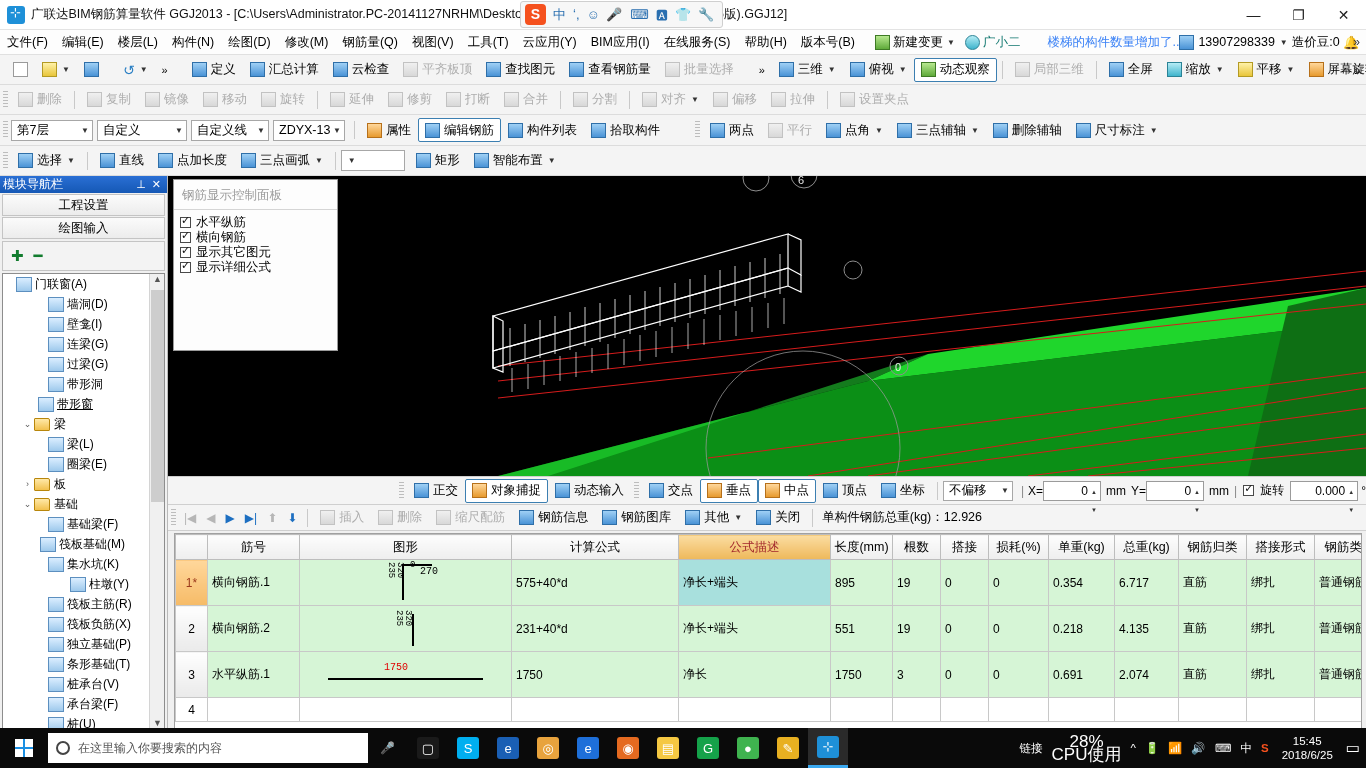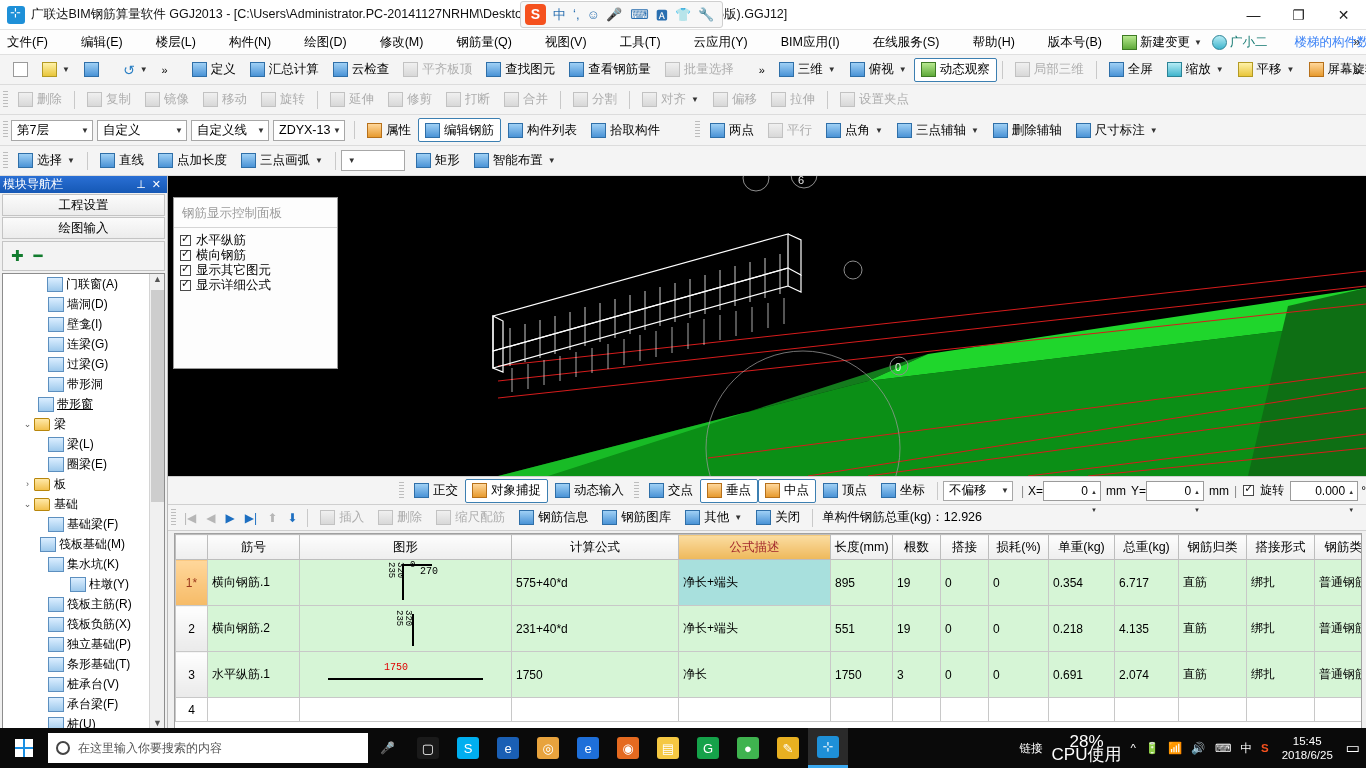--- a/index.html
+++ b/index.html
@@ -128,21 +128,21 @@
   }
   .tree-sb .thumb { position: absolute; left: 1px; width: 13px; background: #cdcdcd; }
   .tree-sb .ar { position: absolute; left: 0; width: 15px; height: 15px;
       text-align: center; font-size: 9px; color: #555; background: #f0f0f0; }
 
   
   .center { flex: 1; display: flex; flex-direction: column; min-width: 0; }
   .viewport { position: relative; height: 300px; background: #000; overflow: hidden; }
 
   .ctrl-panel {
-    position: absolute; left: 5px; top: 21px; width: 165px; height: 172px;
+    position: absolute; left: 5px; top: 3px; width: 165px; height: 172px;
     background: #fdfdfd; border: 1px solid #9a9a9a; z-index: 10;
     box-shadow: 1px 1px 2px rgba(0,0,0,.4);
   }
   .cp-title { height: 30px; line-height: 30px; padding-left: 8px; color: #9b9b9b;
               font-size: 12.5px; border-bottom: 1px solid #d5d5d5; }
   .cp-list { padding: 5px 0 0 6px; }
   .cp-row { display: flex; align-items: center; gap: 5px; height: 15px; }
   .cbx { width: 11px; height: 11px; border: 1px solid #4a4a4a; background: #fff;
          position: relative; flex: none; }
   .cbx::after { content: "✓"; position: absolute; left: 0px; top: -4px;
@@ -231,21 +231,21 @@
     </div>
 
     <div class="win-btns">
       <div class="win-btn">—</div>
       <div class="win-btn">❐</div>
       <div class="win-btn close">✕</div>
     </div>
   </div>
 
   <div class="menubar">
-    <div id="menu-items" style="display:flex;gap:19px;">
+    <div id="menu-items" style="display:flex;">
         <div class="menu-item">文件(F)</div>
         <div class="menu-item">编辑(E)</div>
         <div class="menu-item">楼层(L)</div>
         <div class="menu-item">构件(N)</div>
         <div class="menu-item">绘图(D)</div>
         <div class="menu-item">修改(M)</div>
         <div class="menu-item">钢筋量(Q)</div>
         <div class="menu-item">视图(V)</div>
         <div class="menu-item">工具(T)</div>
         <div class="menu-item">云应用(Y)</div>
@@ -555,21 +555,21 @@
         </span>
       </div>
       <div class="sb-bar">工程设置</div>
       <div class="sb-bar">绘图输入</div>
       <div class="sb-tools">
         <span class="plusico">✚</span>
         <span class="plusico">━</span>
       </div>
       <div class="tree">
         <div class="tree-scroll" id="tree-rows">
-            <div class="trow" style=" justify-content: center;">
+            <div class="trow" style="">
               <span class="twist"></span>
               <span class="tico" style="background: linear-gradient(rgb(219, 238, 255), rgb(158, 201, 236)); border: 1px solid rgb(92, 143, 191);"></span>
               <span class="tlabel">门联窗(A)</span>
             </div>
             <div class="trow" style="padding-left: 32px;">
               <span class="twist"></span>
               <span class="tico" style="background: linear-gradient(rgb(219, 238, 255), rgb(158, 201, 236)); border: 1px solid rgb(92, 143, 191);"></span>
               <span class="tlabel">墙洞(D)</span>
             </div>
             <div class="trow" style="padding-left: 32px;">

